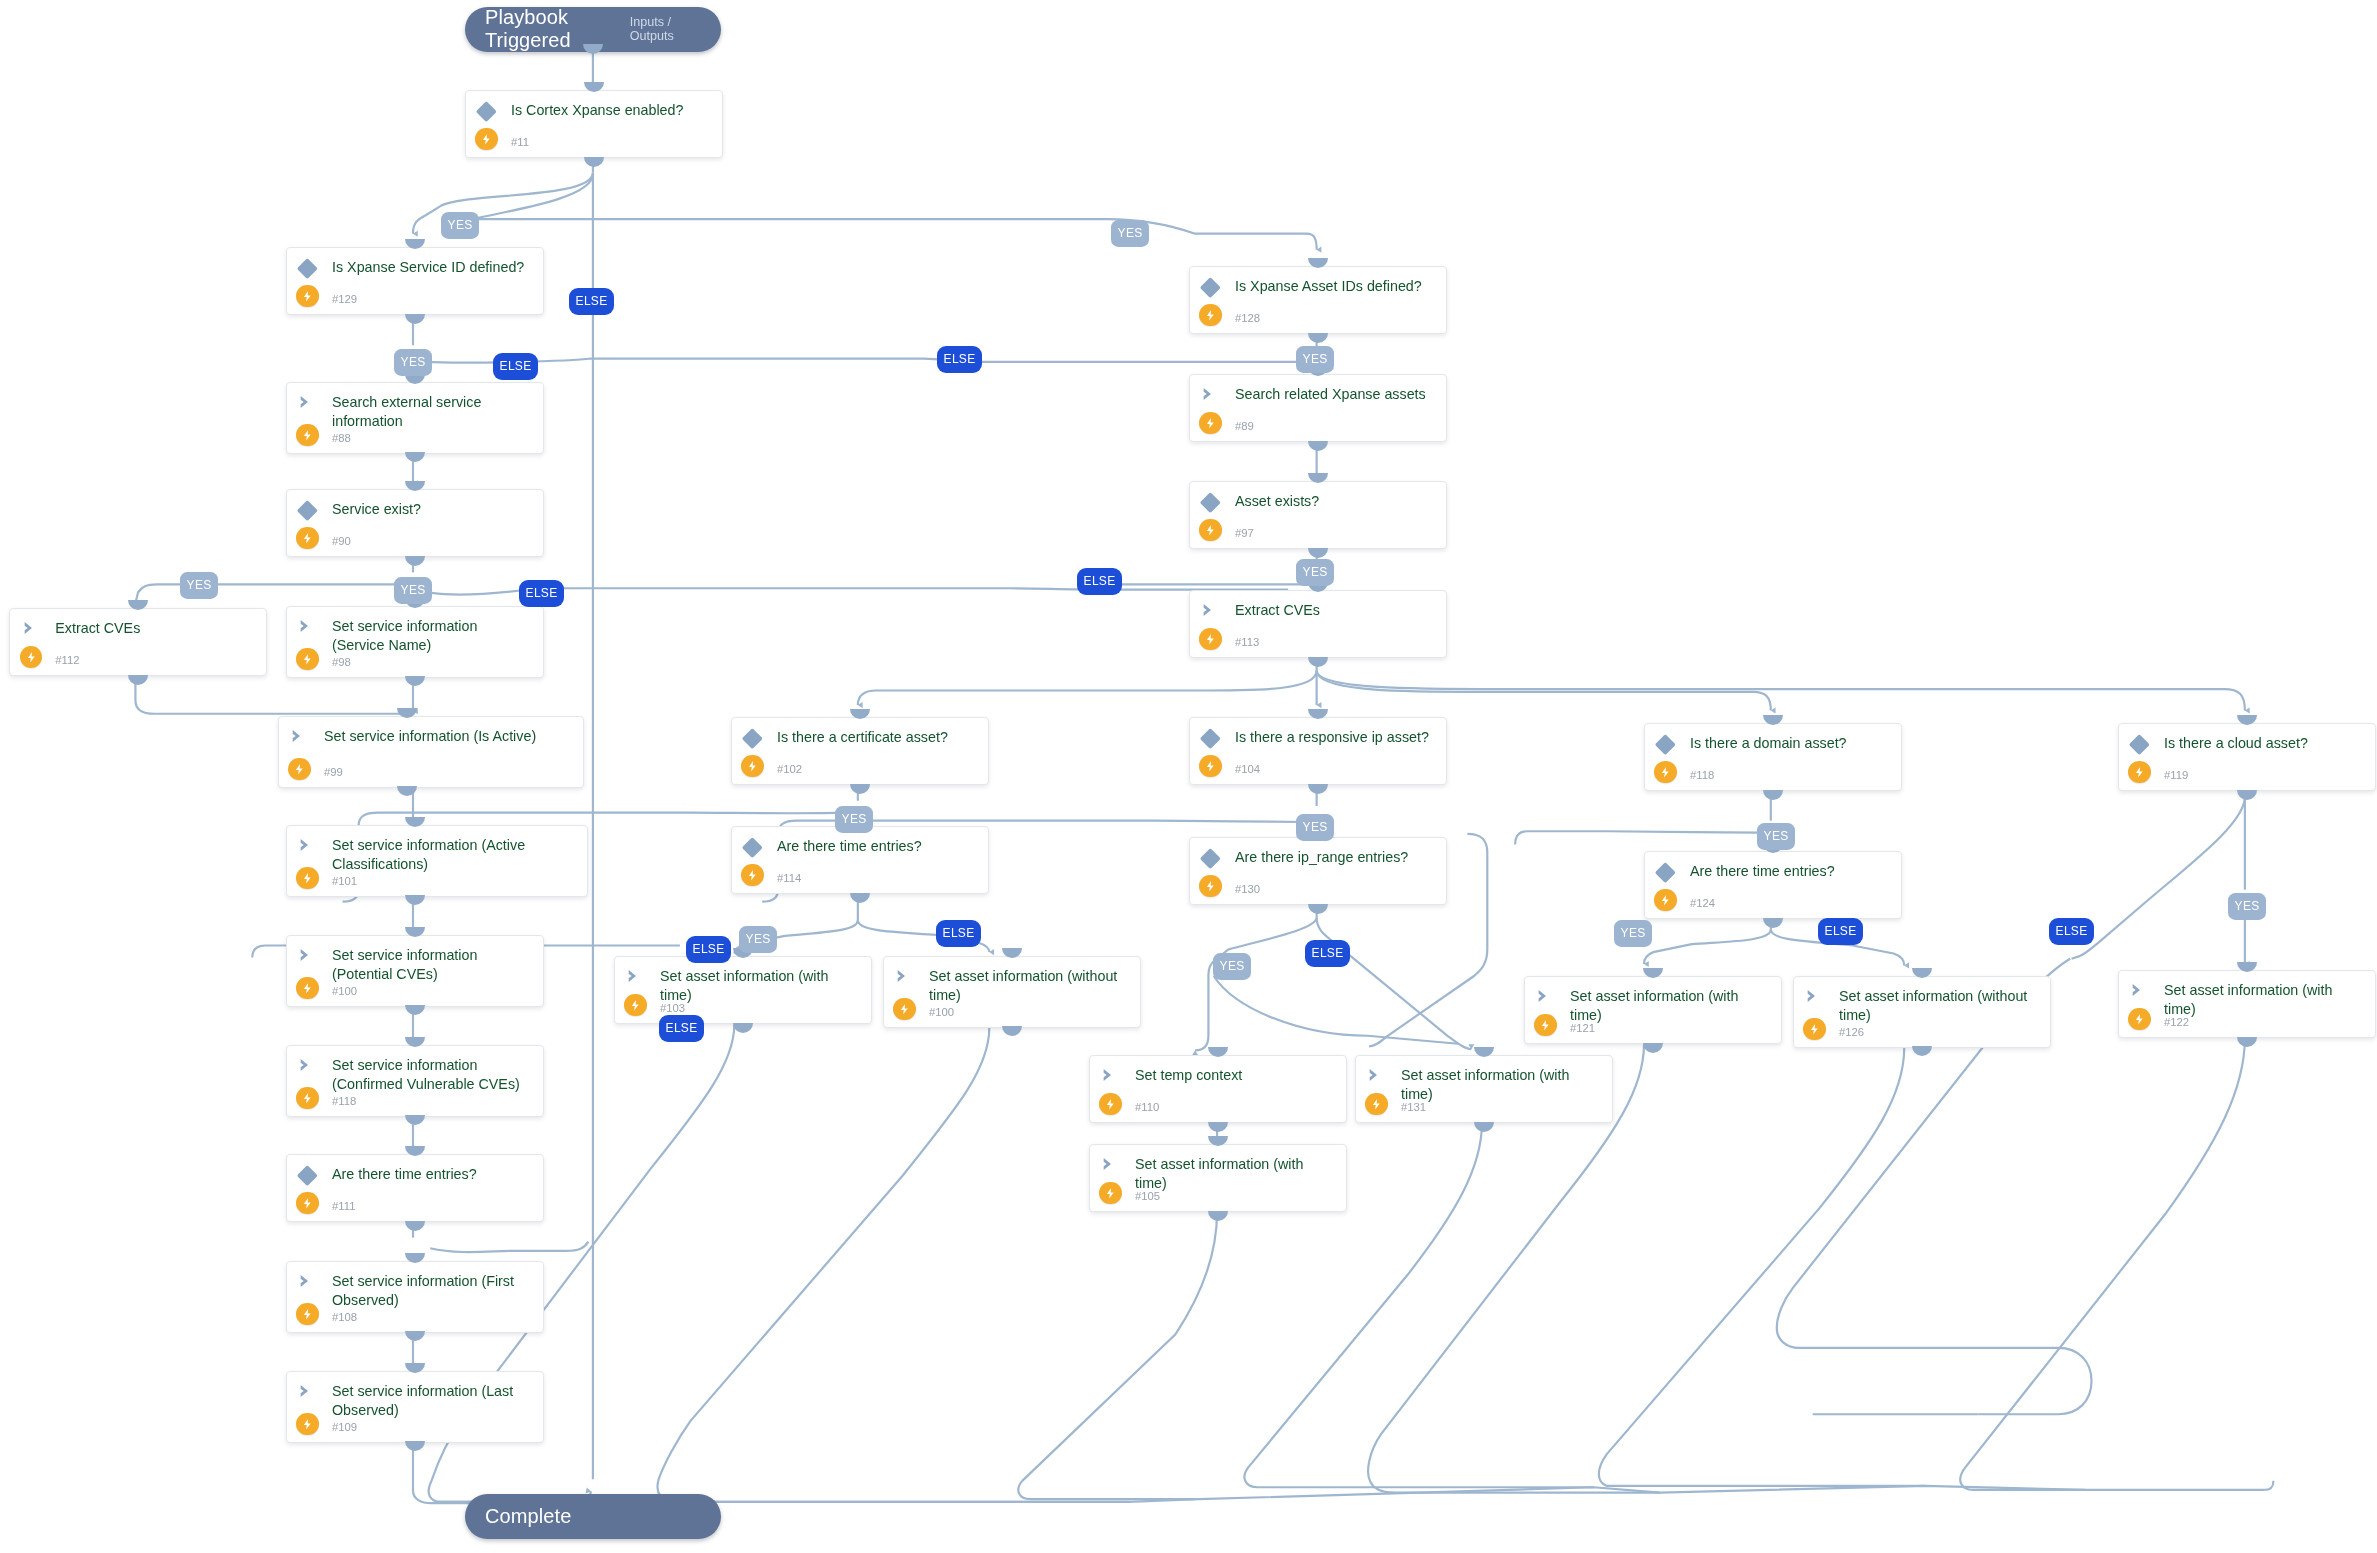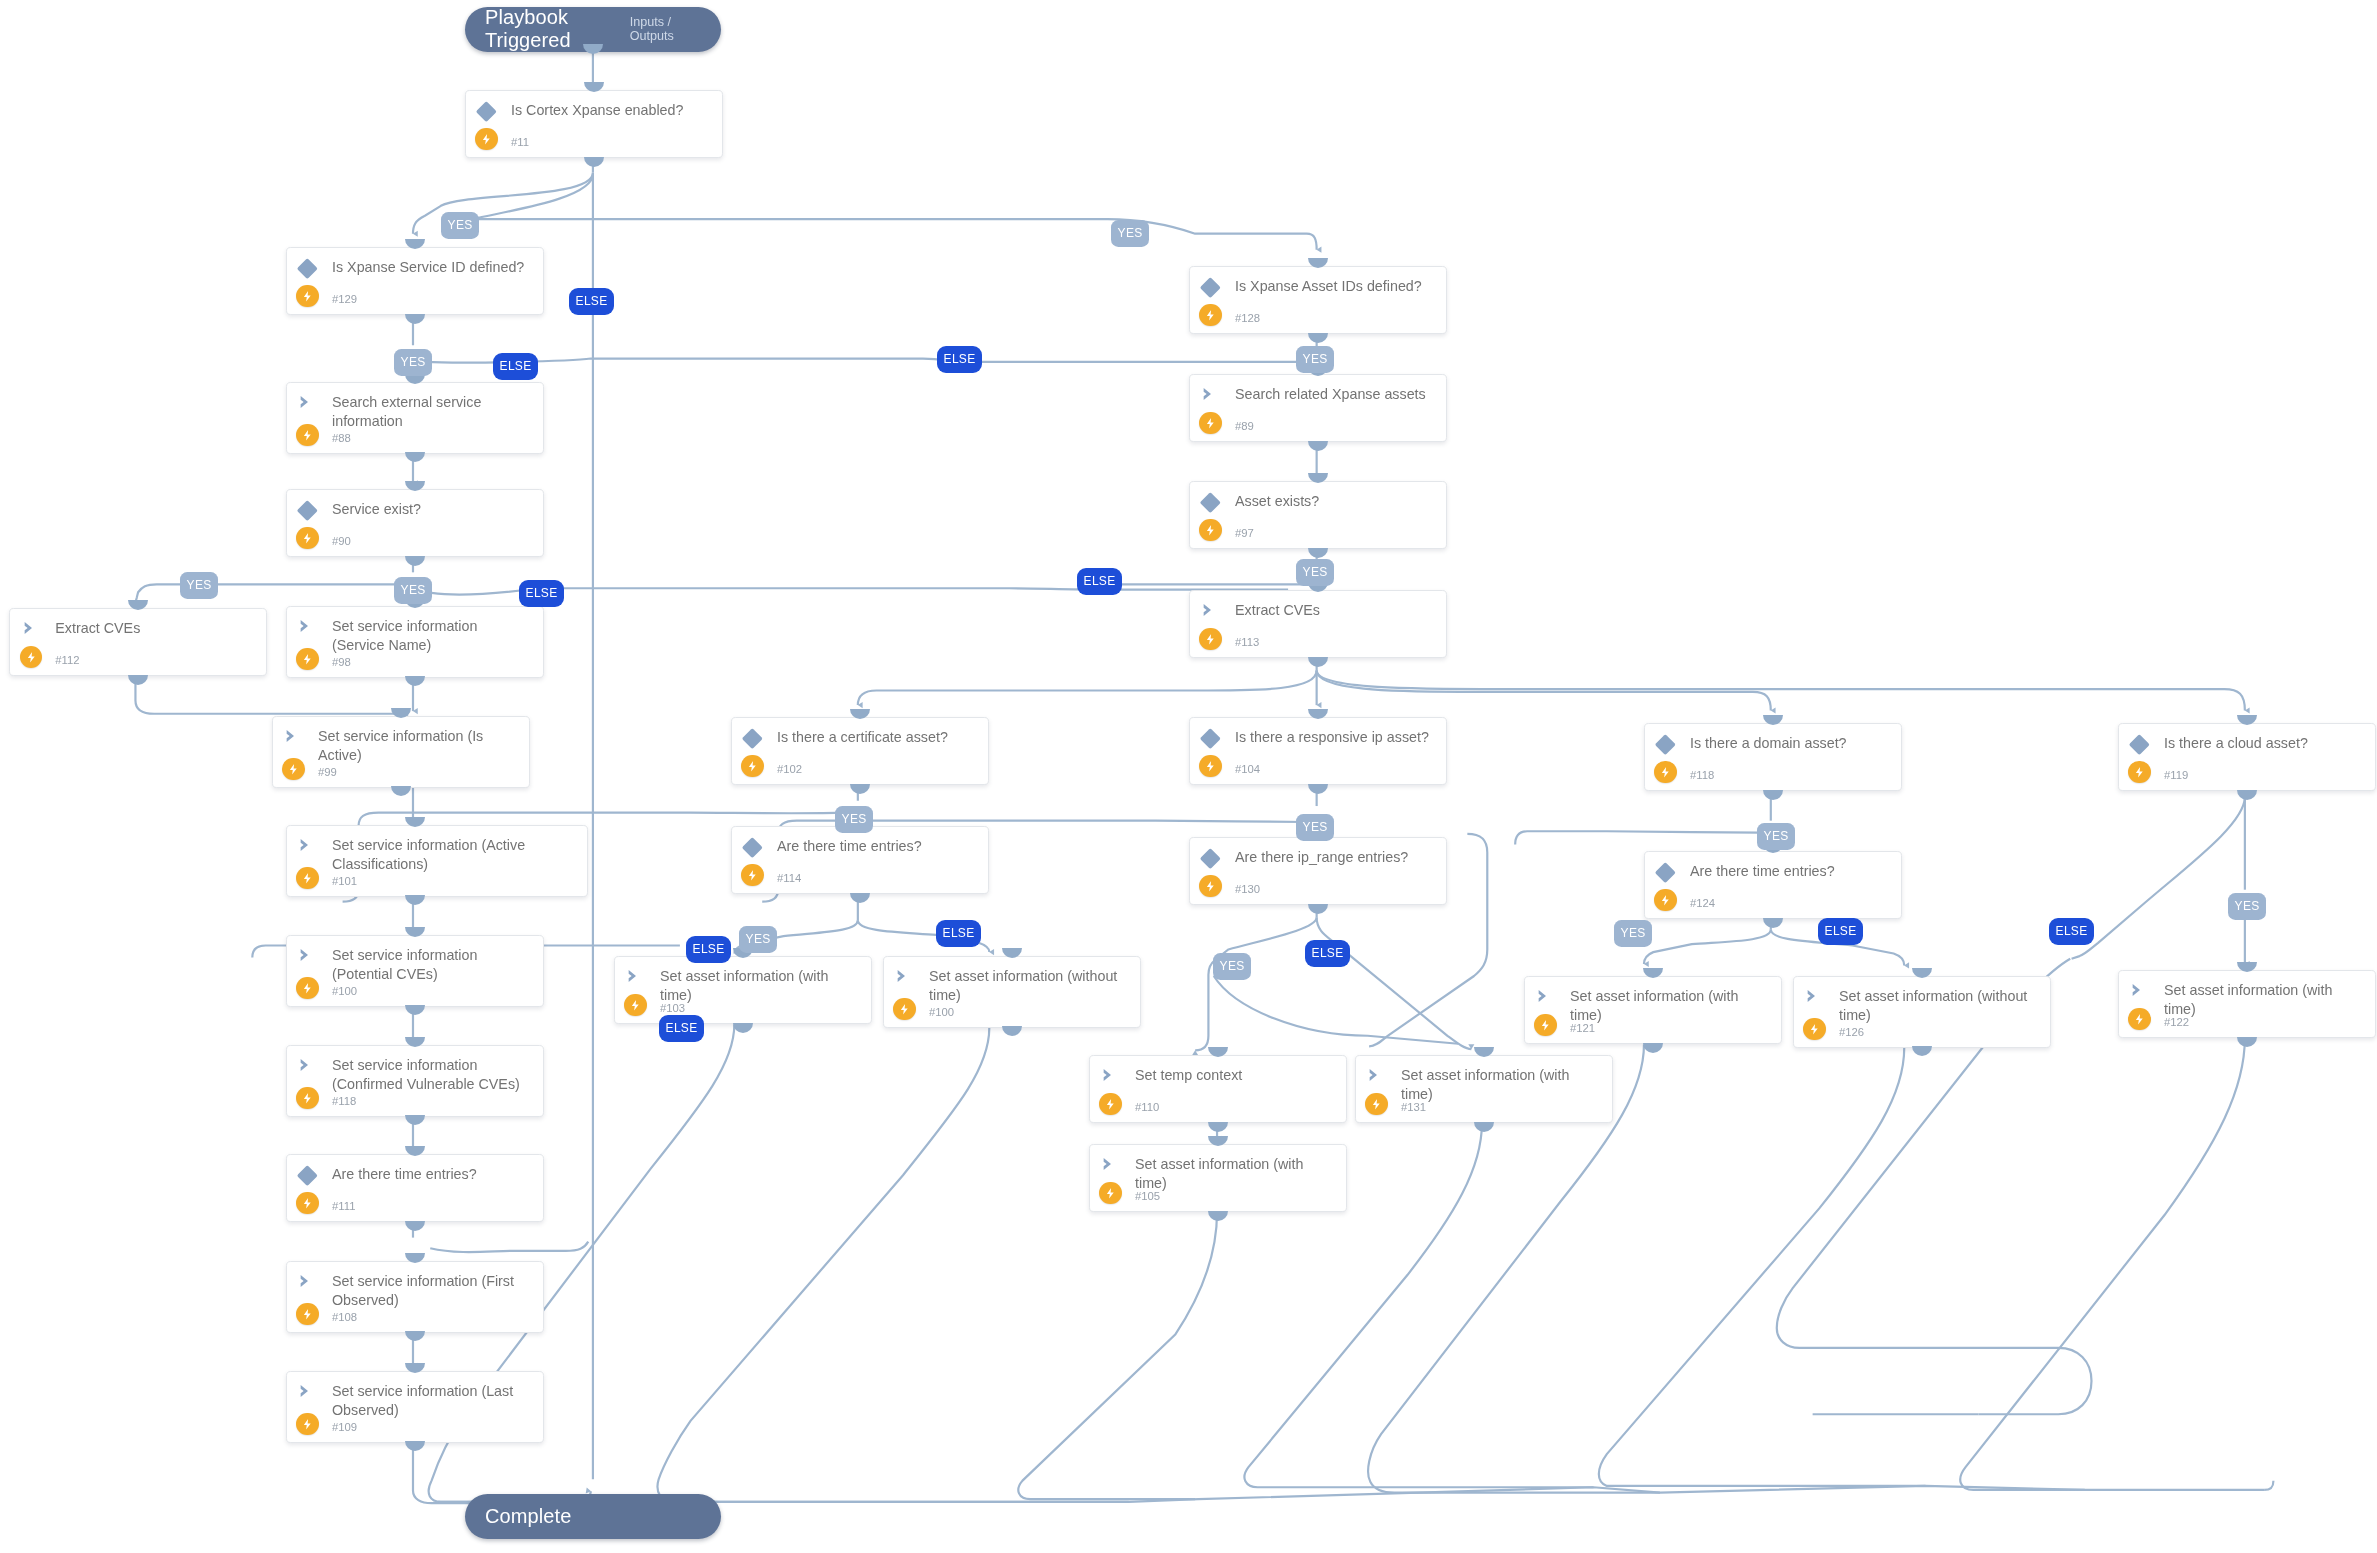--- a/index.html
+++ b/index.html
@@ -20,21 +20,21 @@
   .pill .pill-title{font-size:20px;letter-spacing:0.1px;margin-left:20px;}
   .pill .pill-sub{font-size:12.6px;color:#cfd9e8;margin-left:auto;margin-right:17.3px;}
 
   
   .card{
     position:absolute;background:#ffffff;border:0.7px solid #e3e6ea;border-radius:4.6px;
     box-shadow:0 2px 4px rgba(60,70,90,.13);
   }
   .card .ctitle{
     position:absolute;left:45px;right:9.3px;top:10px;
-    font-size:14.3px;line-height:18.6px;color:#737373;
+    font-size:14.3px;line-height:18.6px;color:#14532d;
   }
   .card .cid{
     position:absolute;left:45px;bottom:9.3px;
     font-size:11.3px;color:#9aa2ac;font-family:"Liberation Sans", sans-serif;
   }
   
   .gl-diamond{
     position:absolute;left:13.3px;top:12.6px;width:14.6px;height:14.6px;background:#8aa4c4;
     transform:rotate(45deg);border-radius:2px;
   }
@@ -279,21 +279,21 @@
         <span class="gl-bolt">
           <svg width="12.6" height="12.6" viewBox="0 0 24 24">
             <path d="M13.5 2 L5.5 13.2 H11 L9.8 22 L18.5 10.4 H12.6 Z" fill="#ffffff"></path>
           </svg>
         </span>
         <div class="ctitle">Set service information (Service Name)</div>
         <div class="cid">#98</div>
         <span class="nub in" style="left: 118px; top: -9.3px; position: absolute;"></span>
         <span class="nub out" style="left: 118px; top: 69px; position: absolute;"></span>
       </div>
-      <div class="card" style="left: 272px; top: 716px; width: 256px; height: 70px;">
+      <div class="card" style="left: 278px; top: 716px; width: 256px; height: 70px; padding-left: 48px;">
         <span class="gl-chevron">
           <svg width="17.3" height="16" viewBox="0 0 26 24">
             <path d="M4,3 L15,12 L4,21 L4,15.5 L8.5,12 L4,8.5 Z" fill="#8aa4c4"></path>
             <path d="M15.5,3 L20,7 L20,17 L15.5,21 Z" fill="#8aa4c4" opacity="0"></path>
           </svg>
         </span>
         <span class="gl-bolt">
           <svg width="12.6" height="12.6" viewBox="0 0 24 24">
             <path d="M13.5 2 L5.5 13.2 H11 L9.8 22 L18.5 10.4 H12.6 Z" fill="#ffffff"></path>
           </svg>

